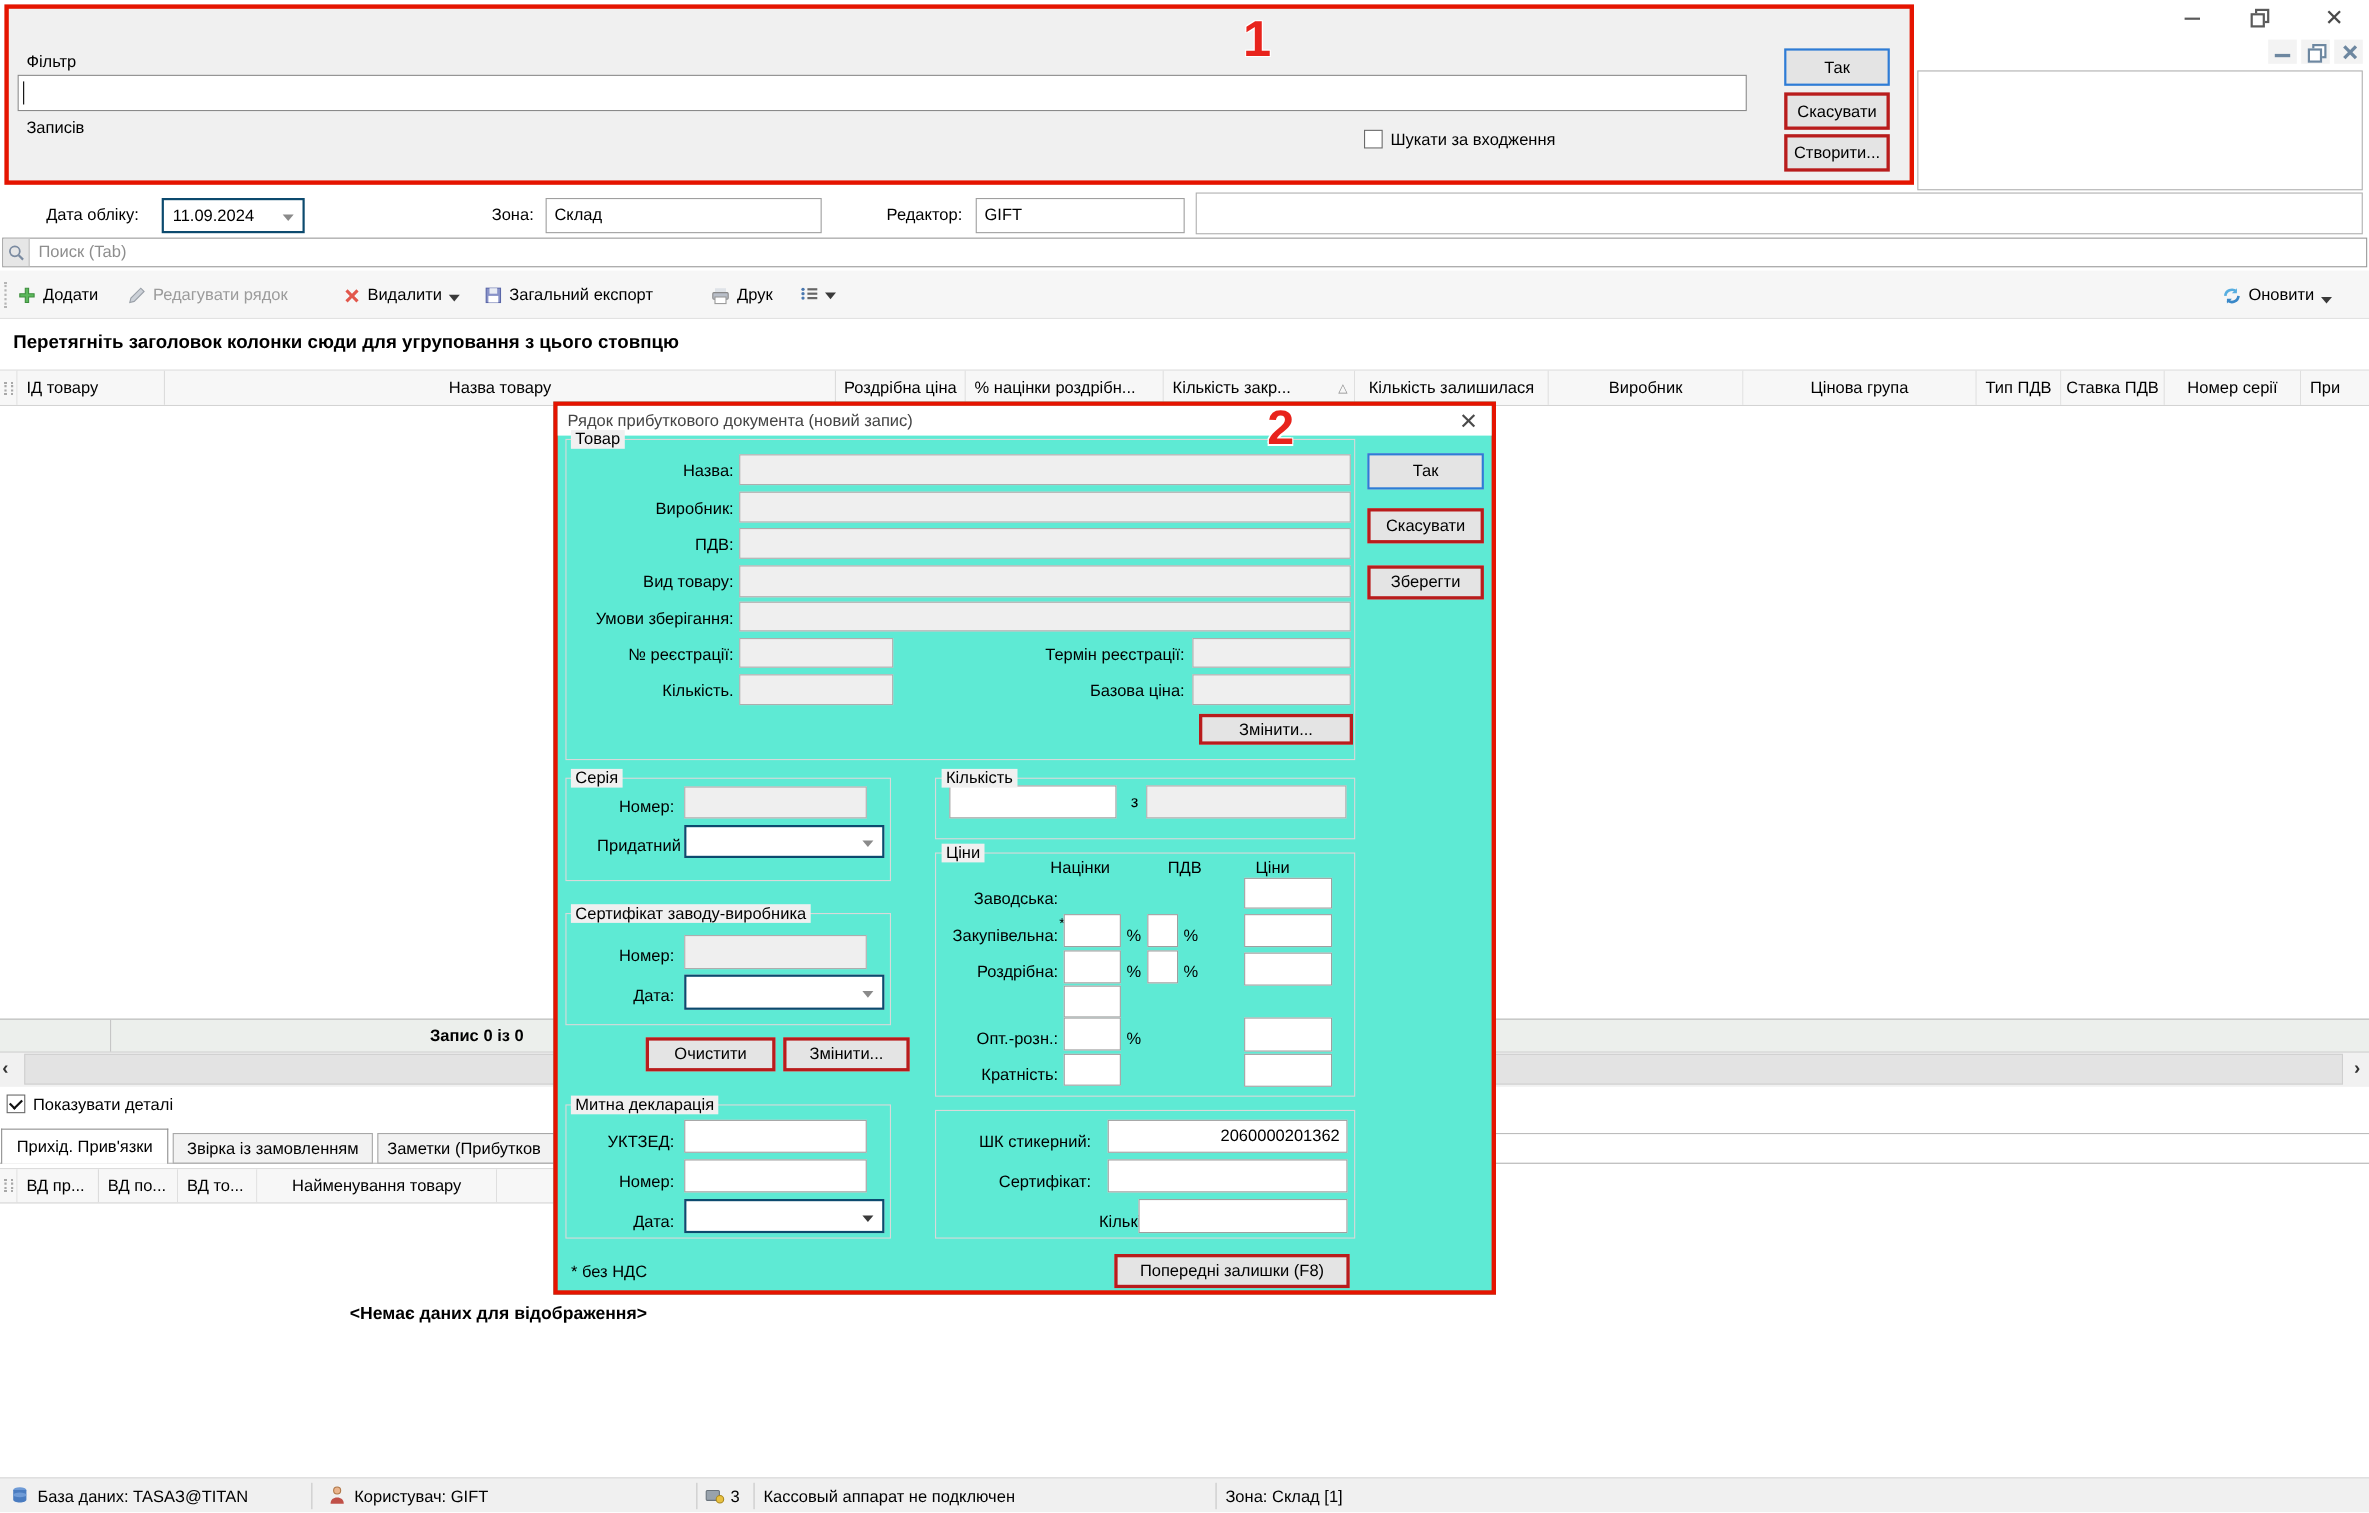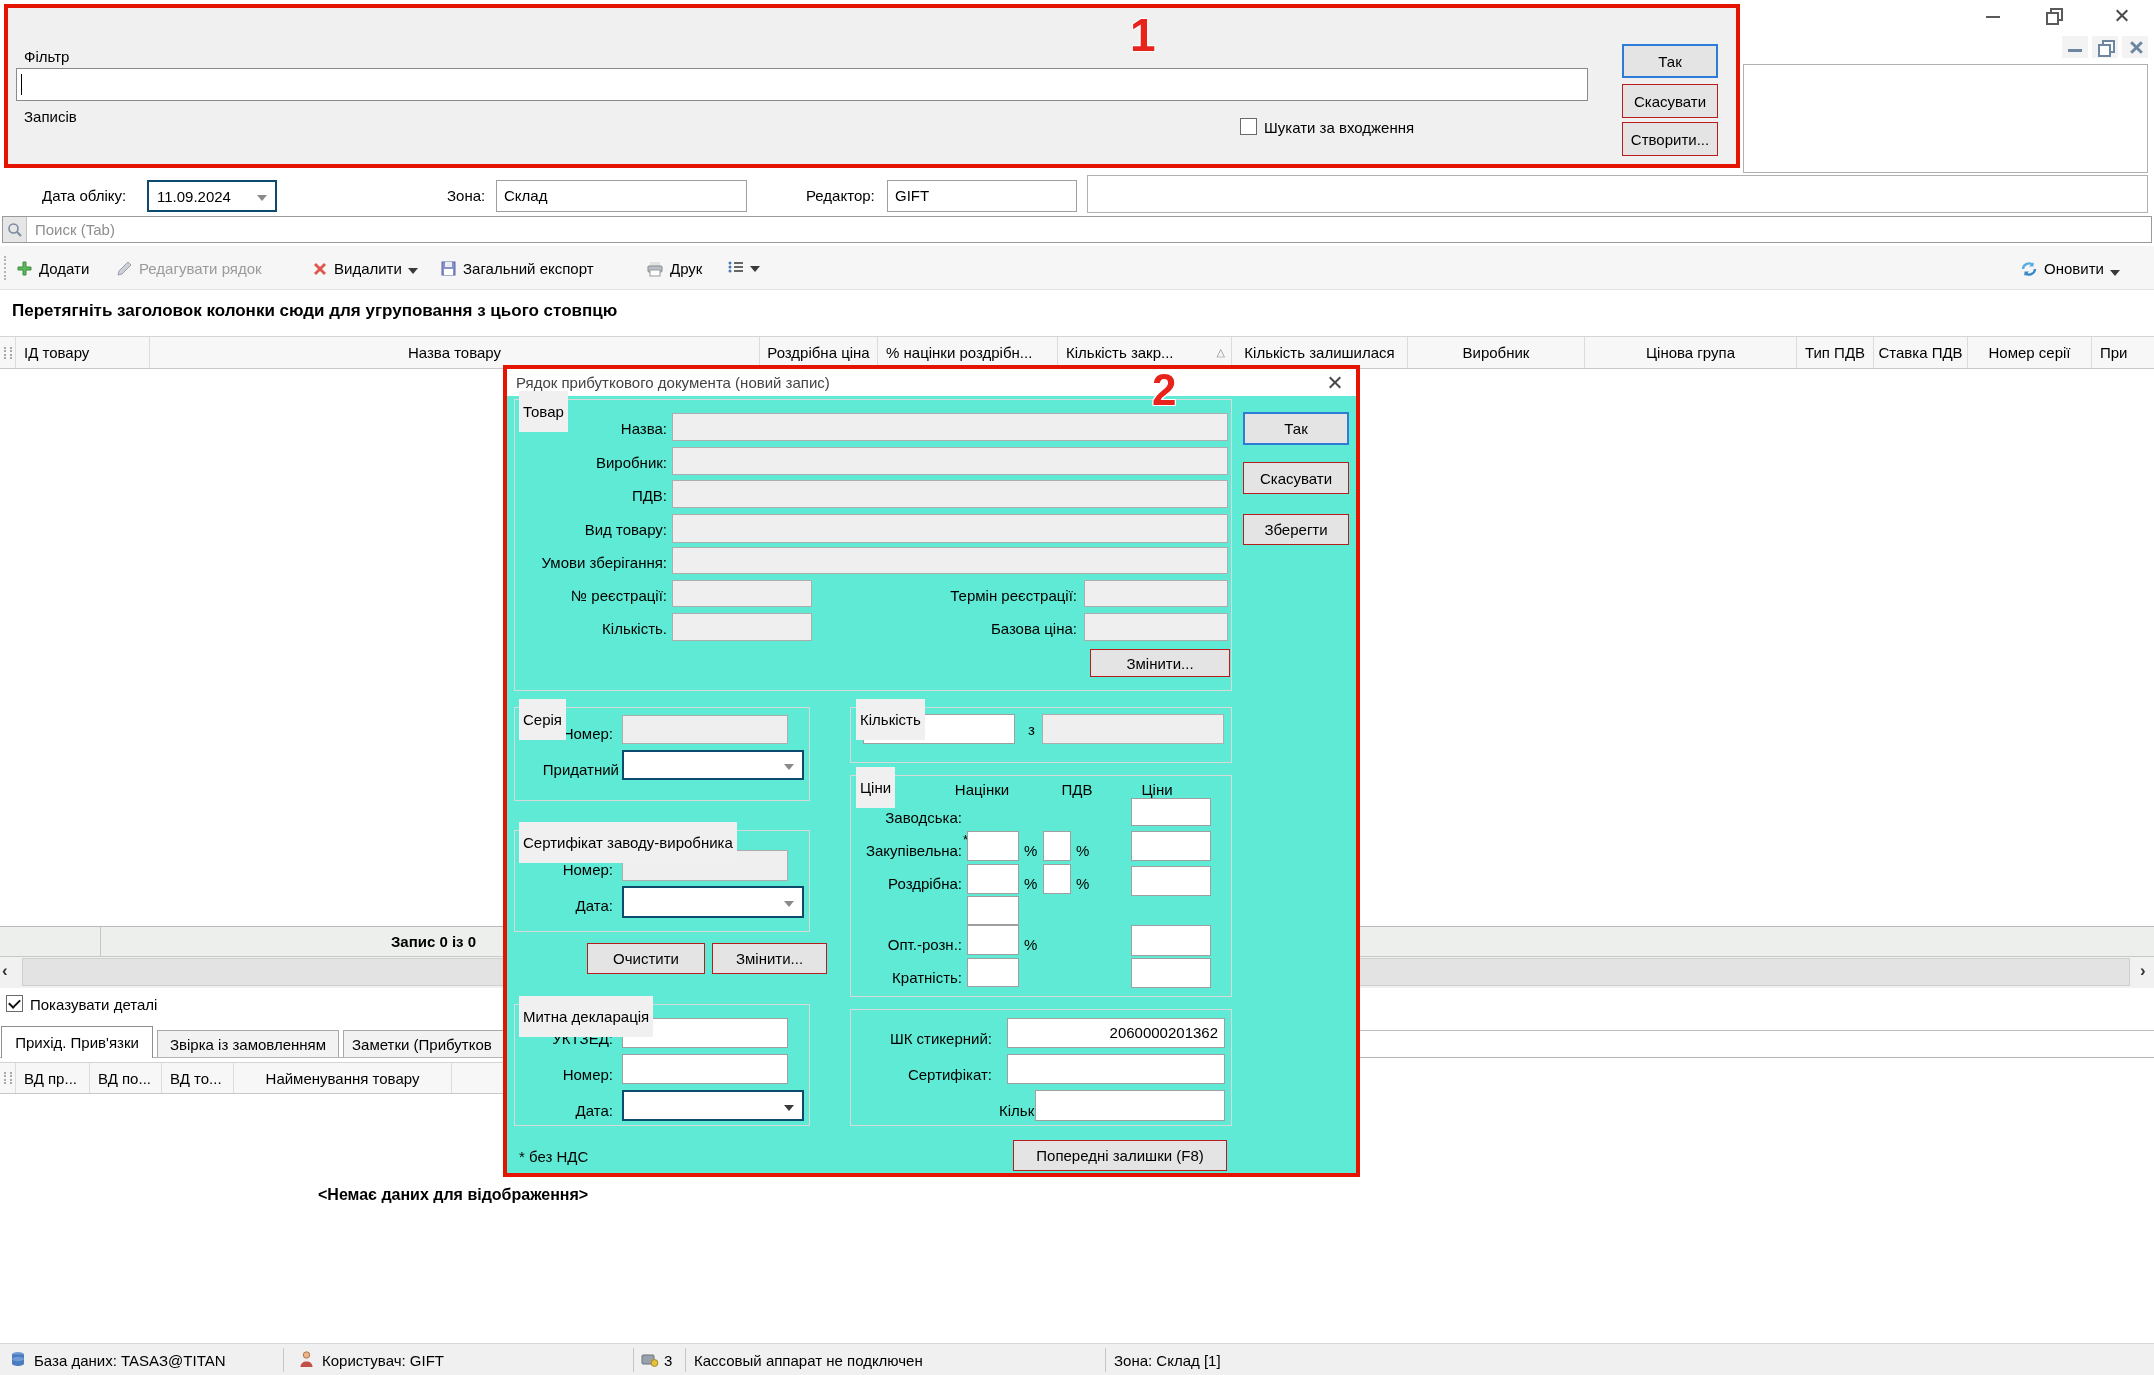--- a/index.html
+++ b/index.html
@@ -4,24 +4,24 @@
 <style>
 *{box-sizing:border-box;margin:0;padding:0}
 html,body{background:#fff}
 body{font-family:"Liberation Sans",sans-serif;font-size:15px;color:#000}
 .screen{position:relative;width:2154px;height:1375px;background:#fff;overflow:hidden}
 .a{position:absolute}
 .lbl{position:absolute;font-size:15px;white-space:nowrap;line-height:18px}
 .rl{text-align:right}
 .in{position:absolute;background:#fff;border:1px solid #9f9f9f}
 .in.dis{background:#efefef;border-color:#adadad}
-.btn{position:absolute;background:#e4e4e4;border:1px solid #b91c1c;font-size:15px;display:flex;align-items:center;justify-content:center;white-space:nowrap;cursor:default}
+.btn{position:absolute;background:#e4e4e4;border:3px solid #b91c1c;font-size:15px;display:flex;align-items:center;justify-content:center;white-space:nowrap;cursor:default}
 .btn.def{border:2px solid #2e7cd6}
 .grp{position:absolute;border:1px solid #d9d9d9}
-.gl{position:absolute;background:#f0f0f0;padding:12px 4px;font-size:15px;white-space:nowrap;z-index:2}
+.gl{position:absolute;background:#f0f0f0;padding:0 4px;font-size:15px;white-space:nowrap;z-index:2}
 .chv{position:absolute;width:0;height:0;border-left:5px solid transparent;border-right:5px solid transparent;border-top:6px solid #8a8a8a}
 .chv.dark{border-top-color:#3a3a3a}
 .cb{position:absolute;width:17px;height:17px;background:#fff;border:1px solid #6a6a6a}
 .cb.on:after{content:"";position:absolute;left:2px;top:3px;width:9px;height:5px;border-left:2px solid #101010;border-bottom:2px solid #101010;transform:rotate(-45deg)}
 .x{position:absolute;width:15px;height:15px}
 .x:before,.x:after{content:"";position:absolute;left:7px;top:0;width:2px;height:15px;background:#4a4a4a}
 .x:before{transform:rotate(45deg)}.x:after{transform:rotate(-45deg)}
 .x.blue:before,.x.blue:after{background:#6d87a0;width:3px}
 .restore{position:absolute;width:14px;height:14px}
 .restore:before{content:"";position:absolute;left:4px;top:0;width:9px;height:9px;border:2px solid #5a5a5a;background:#fff}

